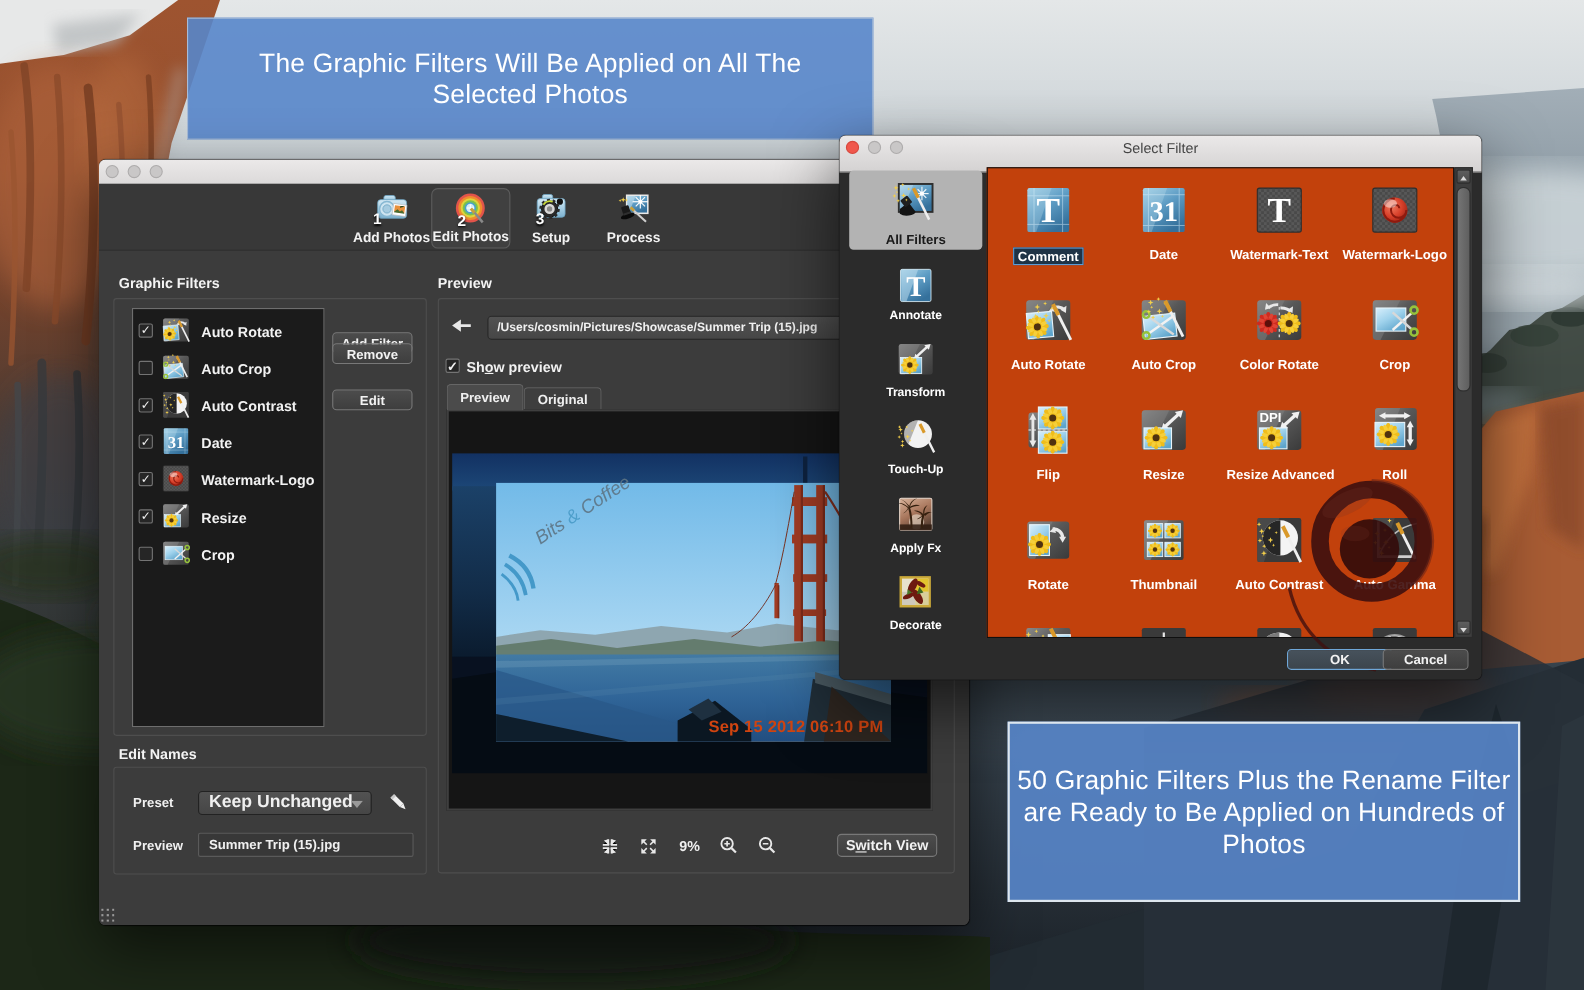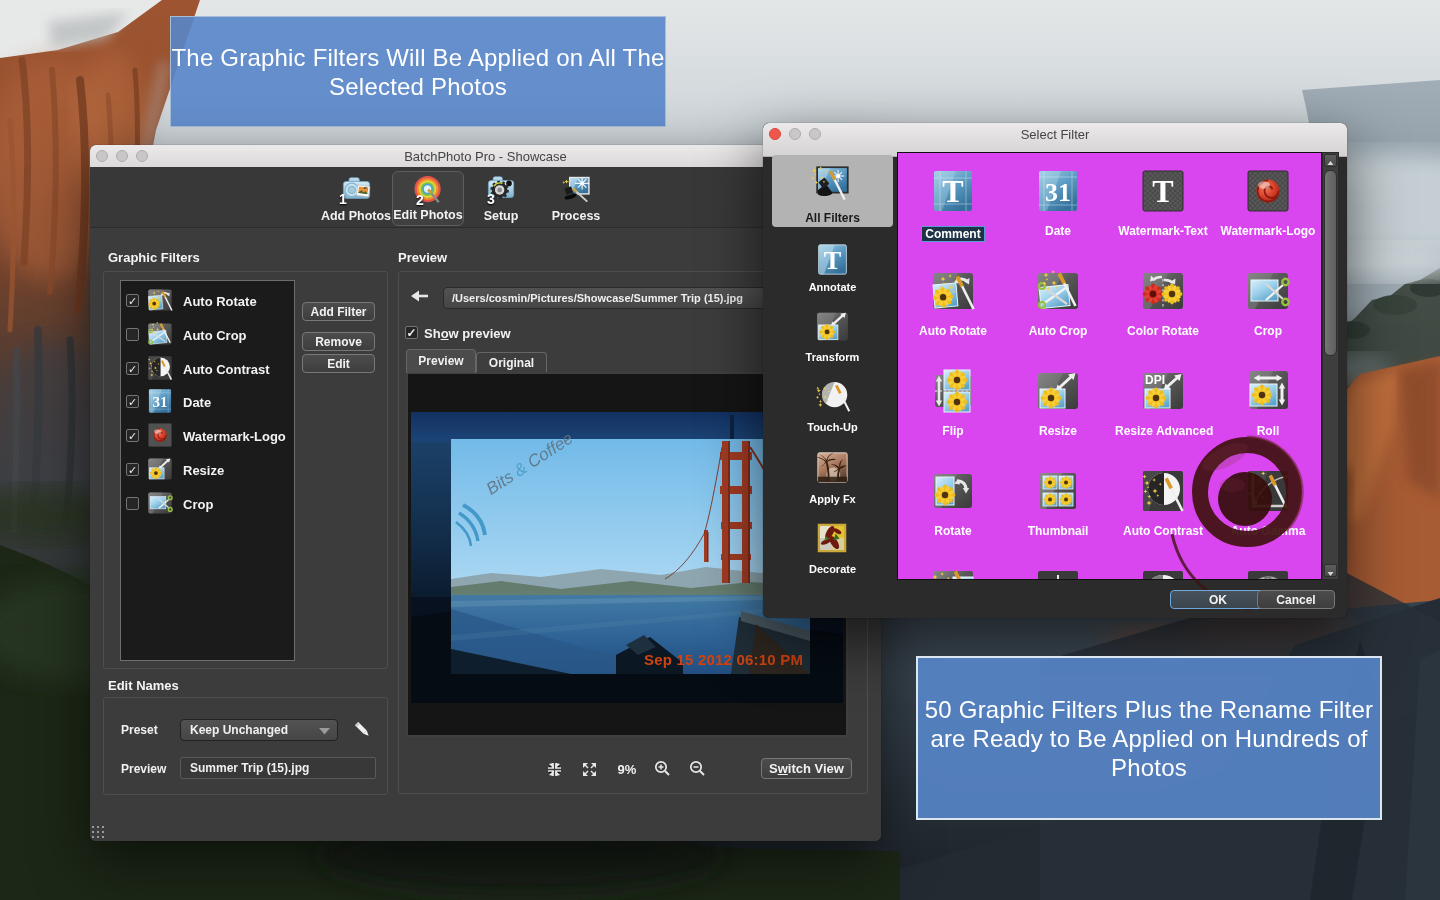--- a/index.html
+++ b/index.html
@@ -3,21 +3,21 @@
 <meta charset="utf-8">
 <style>
   * { margin:0; padding:0; box-sizing:border-box; }
   html,body { width:1440px; height:900px; overflow:hidden; background:#8fa0ac;
     font-family:"Liberation Sans", sans-serif; }
   #stage { position:relative; width:1440px; height:900px; overflow:hidden; }
   .abs { position:absolute; }
   
   .callout { position:absolute; background:rgba(88,134,202,0.9); color:#fff;
     display:flex; align-items:center; justify-content:center; text-align:center; }
-  #c1 { left:170px; top:16px; width:496px; height:111px; border:1px solid #a8bcd8;
+  #c1 { left:170px; top:16px; width:624px; height:111px; border:1px solid #a8bcd8;
     font-size:24px; line-height:29px; letter-spacing:0.2px; white-space:nowrap; }
   #c2 { left:916px; top:656px; width:466px; height:164px; border:2px solid #dde6ee;
     font-size:24px; line-height:29px; letter-spacing:0.2px; white-space:nowrap; }
   
   #win { left:90px; top:145px; width:791px; height:696px; border-radius:6px;
     background:#3c3c3c; box-shadow:0 20px 55px rgba(0,0,0,0.55), 0 0 1px rgba(0,0,0,0.7); }
   .titlebar { position:absolute; left:0; top:0; right:0; height:34px;
     background:linear-gradient(#ebe9e9,#d4d2d2); border-radius:6px 6px 0 0;
     border-bottom:1px solid #b1afaf; }
   .titlebar .tt { position:absolute; width:100%; text-align:center; top:4px;
@@ -43,35 +43,35 @@
     background:#262626; border:1px solid #747474; border-radius:2px;
     color:#f0f0f0; font-size:11px; font-weight:normal; line-height:12px; text-align:center; }
   .ficon { position:absolute; left:25px; top:2px; }
   .flbl { position:absolute; left:62px; top:10px; font-size:13px; font-weight:bold; color:#f2f2f2; }
   .btn { position:absolute; background:linear-gradient(#4c4c4c,#3e3e3e);
     border:1px solid #787878; border-radius:4px; color:#f2f2f2;
     font-size:12px; font-weight:bold; text-align:center; }
   
   .field { position:absolute; background:linear-gradient(#525252,#464646);
     border:1px solid #2a2a2a; border-radius:4px; color:#f0f0f0;
-    font-size:12px; font-weight:bold; }
+    font-size:16px; font-weight:bold; }
   .chk { position:absolute; width:13px; height:13px; background:#262626;
     border:1px solid #747474; border-radius:2px; color:#f0f0f0; font-size:12px;
     font-weight:bold; line-height:12px; text-align:center; }
   .tab { position:absolute; border:1px solid #666; border-bottom:none;
     border-radius:4px 4px 0 0; font-size:12px; font-weight:bold; color:#f0f0f0;
     text-align:center; }
   #pvbox { position:absolute; left:316px; top:144px; width:442px; height:365px;
     background:#151515; border:2px solid #3f3f3f; }
   .ftico { position:absolute; color:#e8e8e8; }
   
   #dlg { left:763px; top:123px; width:584px; height:495px; border-radius:6px;
     background:#2b2b2b; box-shadow:0 22px 60px rgba(0,0,0,0.6), 0 0 1px rgba(0,0,0,0.8); }
   #dgrid { position:absolute; left:134px; top:29px; width:425px; height:428px;
-    background:#d946ef; border:1px solid #101010; overflow:hidden; }
+    background:#c2410c; border:1px solid #101010; overflow:hidden; }
   .gcell { position:absolute; width:96px; text-align:center; }
   .gcell .glbl { font-size:12px; font-weight:bold; color:#fff; margin-top:8px; white-space:nowrap; }
   .scell { position:absolute; width:125px; text-align:center; }
   .scell .glbl { font-size:11px; font-weight:bold; color:#fff; margin-top:6px; white-space:nowrap; }
   u { text-decoration:underline; }
 </style>
 </head>
 <body>
 <div id="stage">
 
@@ -608,21 +608,20 @@
 
   <div class="callout" id="c1">
       <div>The Graphic Filters Will Be Applied on All The<br>Selected Photos</div>
     </div>
 
   <div class="abs" id="win">
     <div class="titlebar">
       <div class="tl gray" style="left:6px"></div>
       <div class="tl gray" style="left:26px"></div>
       <div class="tl gray" style="left:46px"></div>
-      <div class="tt">BatchPhoto Pro - Showcase</div>
     </div>
     <div id="toolbar">
       <div class="tbitem" style="left:230px">
         <svg width="33" height="30" style="margin-top:3px">
             <use href="#icoCamera"></use>
           </svg>
         <div class="abs" style="left:19px;top:20px;font-size:14px;font-weight:bold;color:#fff;text-shadow:0 1px 2px #000">1</div>
         <div class="lbl">Add Photos</div>
       </div>
       <div class="tbitem tbsel" style="left:302px;width:72px">
@@ -694,21 +693,21 @@
         </div>
         <div class="frow" style="top:206px">
           <div class="fchk"></div>
           <svg class="ficon" width="28" height="28">
               <use href="#icoCrop"></use>
             </svg>
           <div class="flbl">Crop</div>
         </div>
       </div>
       <div class="btn" style="left:212px;top:74px;width:73px;height:19px;line-height:18px">Add Filter</div>
-      <div class="btn" style="left:212px;top:104px;width:73px;height:19px;line-height:18px">Remove</div>
+      <div class="btn" style="left:212px;top:84px;width:73px;height:19px;line-height:18px">Remove</div>
       <div class="btn" style="left:212px;top:126px;width:73px;height:19px;line-height:18px">Edit</div>
 
       <div class="sechead" style="left:308px;top:22px">Preview</div>
       <div class="group" style="left:308px;top:43px;width:470px;height:523px"></div>
       <svg class="abs" style="left:320px;top:60px" width="20" height="16">
         <line x1="3" y1="8" x2="18" y2="8" stroke="#e8e8e8" stroke-width="2.6"></line>
         <path d="M1,8 l8,-5.5 v11 Z" fill="#e8e8e8"></path>
       </svg>
       <div class="field" style="left:353px;top:59px;width:407px;height:22px;line-height:21px;padding-left:8px;font-size:11px">/Users/cosmin/Pictures/Showcase/Summer Trip (15).jpg</div>
       <div class="chk" style="left:315px;top:98px">✓</div>

